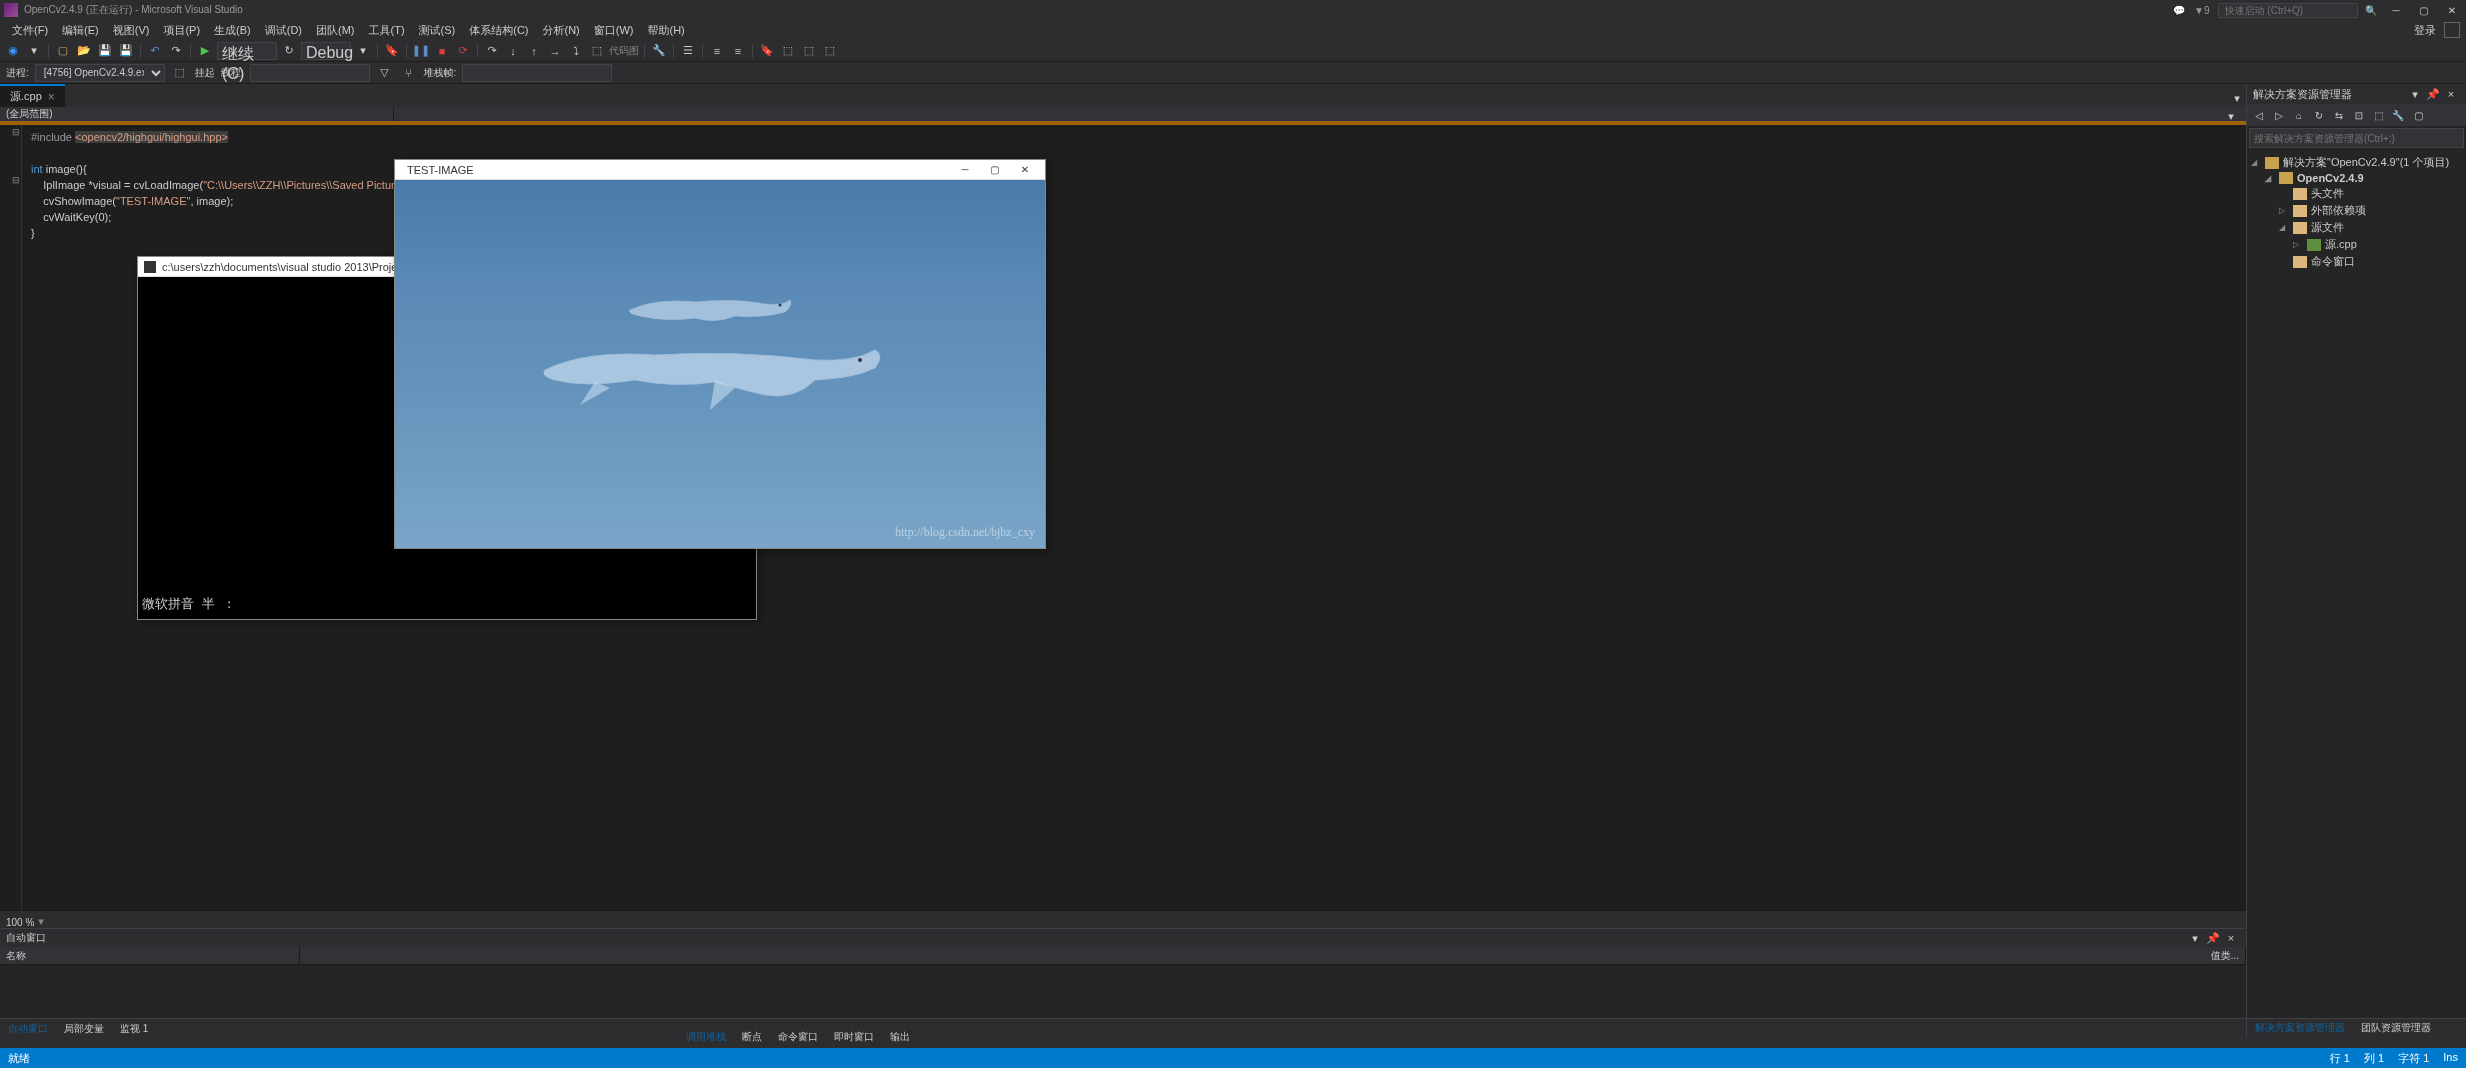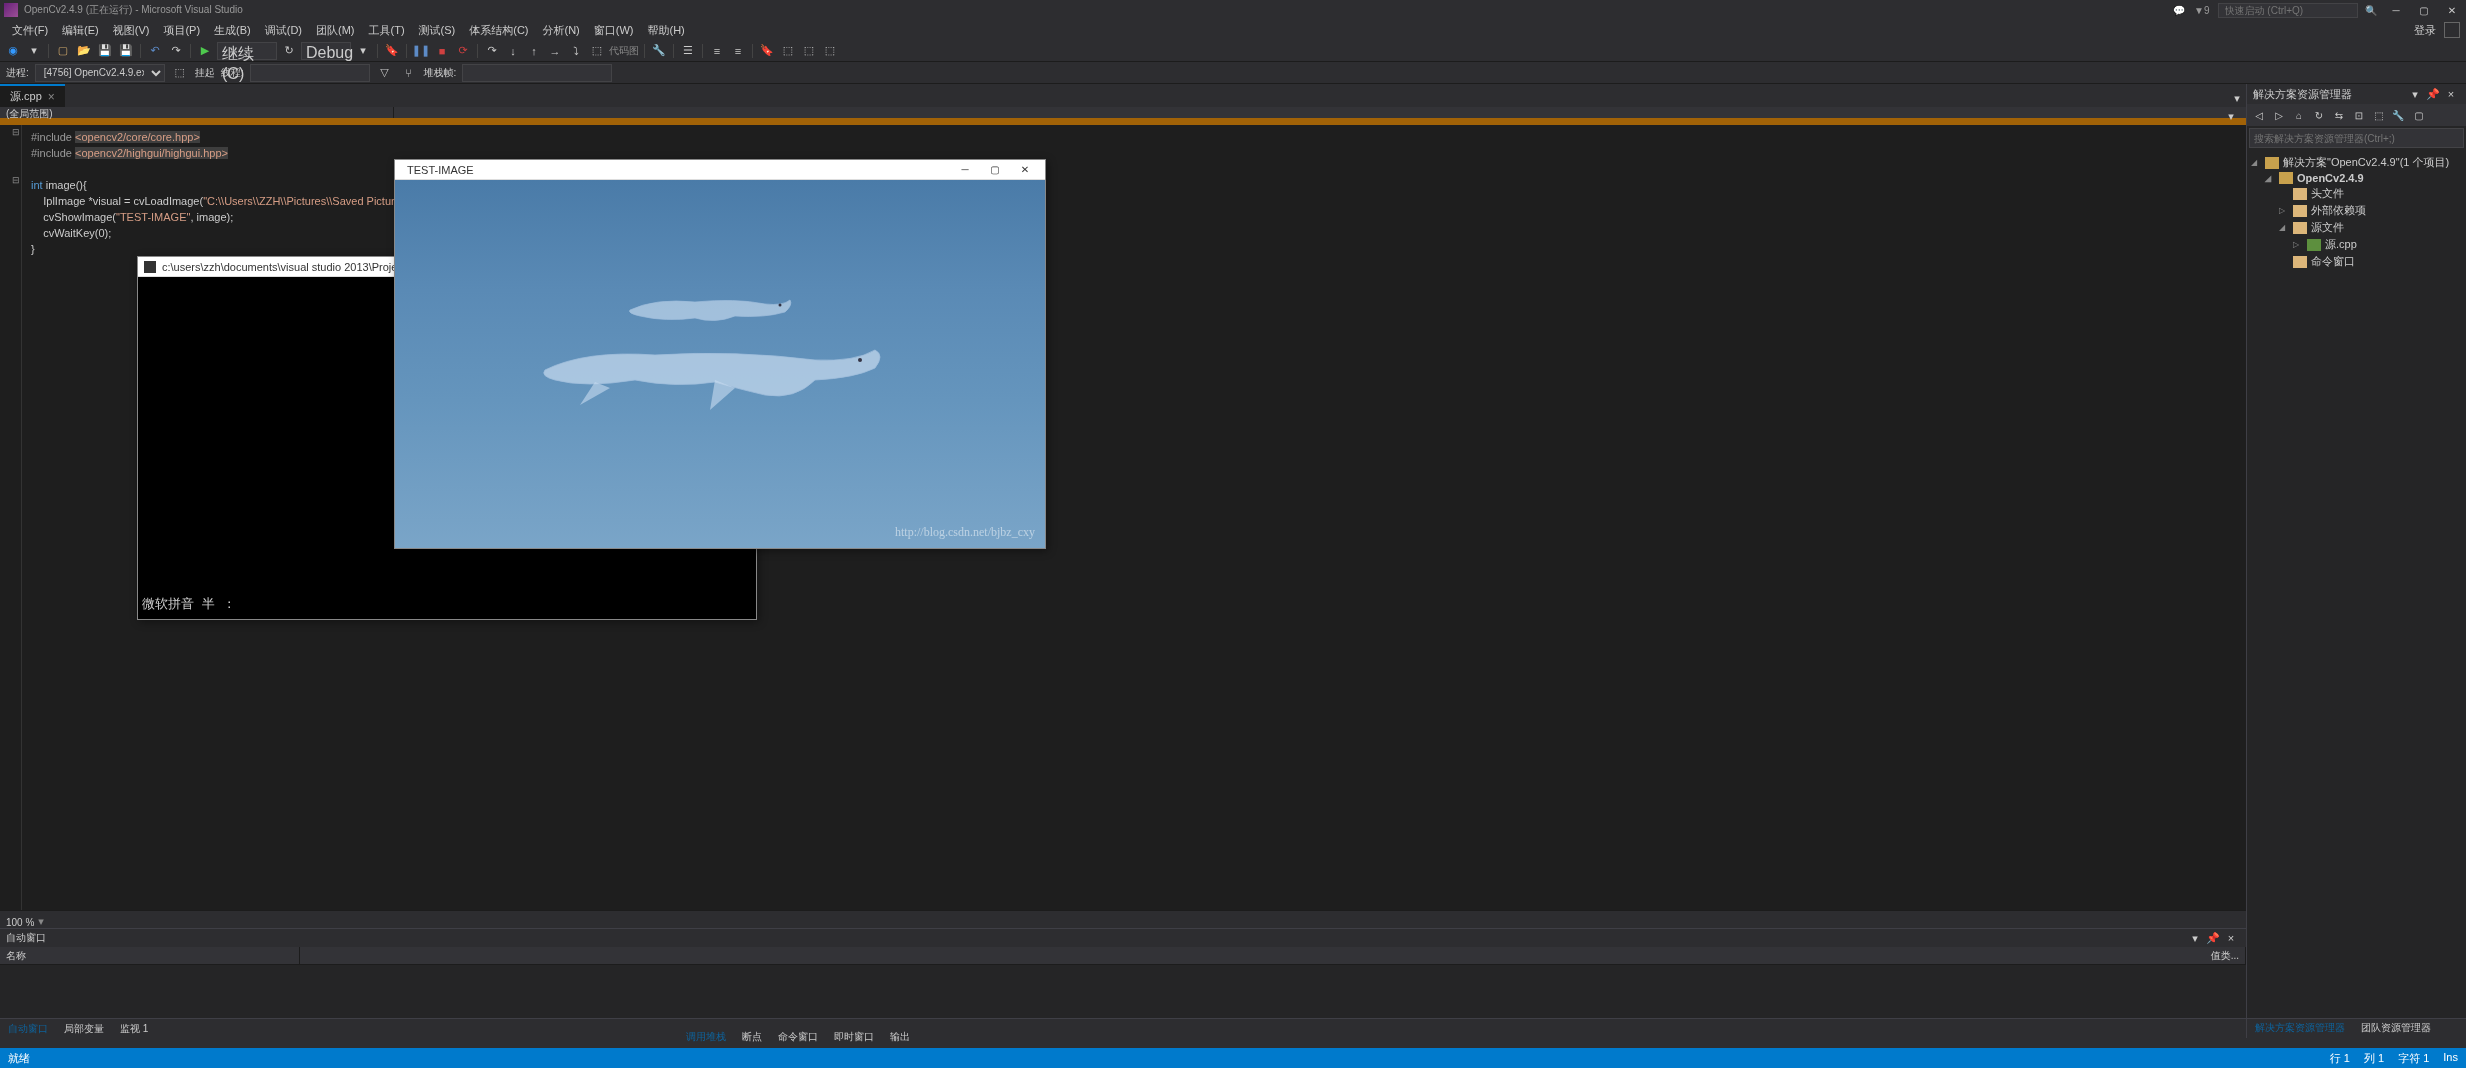--- a/index.html
+++ b/index.html
@@ -19,21 +19,21 @@
 .tsep{width:1px;height:14px;background:#444;margin:0 2px}
 .tcombo{background:#333337;border:1px solid #434346;color:#ccc;padding:1px 4px;font-size:16px;height:18px}
 .procbar{height:22px;background:#2d2d30;border-bottom:1px solid #1c1c1c;display:flex;align-items:center;padding:0 6px;gap:6px}
 .procbar .lbl{color:#ccc;font-size:10px}
 .procbar select,.procbar input{background:#333337;border:1px solid #434346;color:#ccc;padding:1px 4px;font-size:10px;height:18px}
 .main{display:flex;height:calc(100% - 114px)}
 .editor-area{flex:1;display:flex;flex-direction:column;position:relative}
 .tabstrip{height:23px;background:#2d2d30;display:flex;align-items:flex-end}
 .tab{background:#1c1c1c;border-top:2px solid #007acc;padding:3px 10px;color:#ccc;font-size:11px;display:flex;align-items:center;gap:6px}
 .tab .close{color:#888;font-size:12px}
-.scopebar{height:18px;background:#333337;border-bottom:7px solid #a16207;display:flex;padding:0 6px}
+.scopebar{height:18px;background:#333337;border-bottom:4px solid #a16207;display:flex;padding:0 6px}
 .scopebar .scope{color:#ccc;font-size:10px}
 .code{flex:1;background:#1e1e1e;font-family:Consolas,monospace;font-size:12px;padding:4px 0;position:relative;overflow:hidden}
 .gutter{position:absolute;left:0;top:0;bottom:0;width:22px;background:#1e1e1e;border-right:1px solid #333}
 .codeline{padding-left:28px;line-height:16px;white-space:pre;border-left:3px solid #4ec94e}
 .codeline.first{border-left:3px solid transparent}
 .kw{color:#569cd6}
 .inc{color:#9b9b9b}
 .path{color:#d69d85;background:#3e3e3e}
 .str{color:#d69d85}
 .collapse{position:absolute;left:12px;color:#888;font-size:9px}
@@ -191,21 +191,20 @@
       <span class="tbtn">▾</span>
     </div>
     <div class="scopebar">
       <span class="scope">(全局范围)</span>
       <div style="flex:1;border-left:1px solid #1c1c1c;margin-left:340px;height:100%"></div>
       <span class="tbtn">▾</span>
     </div>
     <div class="code">
       <div class="gutter"></div>
       <span class="collapse" style="top:2px">⊟</span>
-      <div class="codeline first"><span class="inc">#include</span> <span class="path">&lt;opencv2/core/core.hpp&gt;</span></div>
       <div class="codeline first"><span class="inc">#include</span> <span class="path">&lt;opencv2/highgui/highgui.hpp&gt;</span></div>
       <div class="codeline first" style="height:16px"></div>
       <span class="collapse" style="top:50px">⊟</span>
       <div class="codeline"><span class="kw">int</span><span> image(){</span><span class="cursor" style="margin-left:420px"></span></div>
       <div class="codeline"><span>    IplImage *visual = cvLoadImage(</span><span class="str">"C:\\Users\\ZZH\\Pictures\\Saved Pictures\\test.jpg"</span><span>);</span></div>
       <div class="codeline"><span>    cvShowImage(</span><span class="str">"TEST-IMAGE"</span><span>, image);</span></div>
       <div class="codeline"><span>    cvWaitKey(0);</span></div>
       <div class="codeline"><span>}</span></div>
     </div>
     <div class="zoombar">

